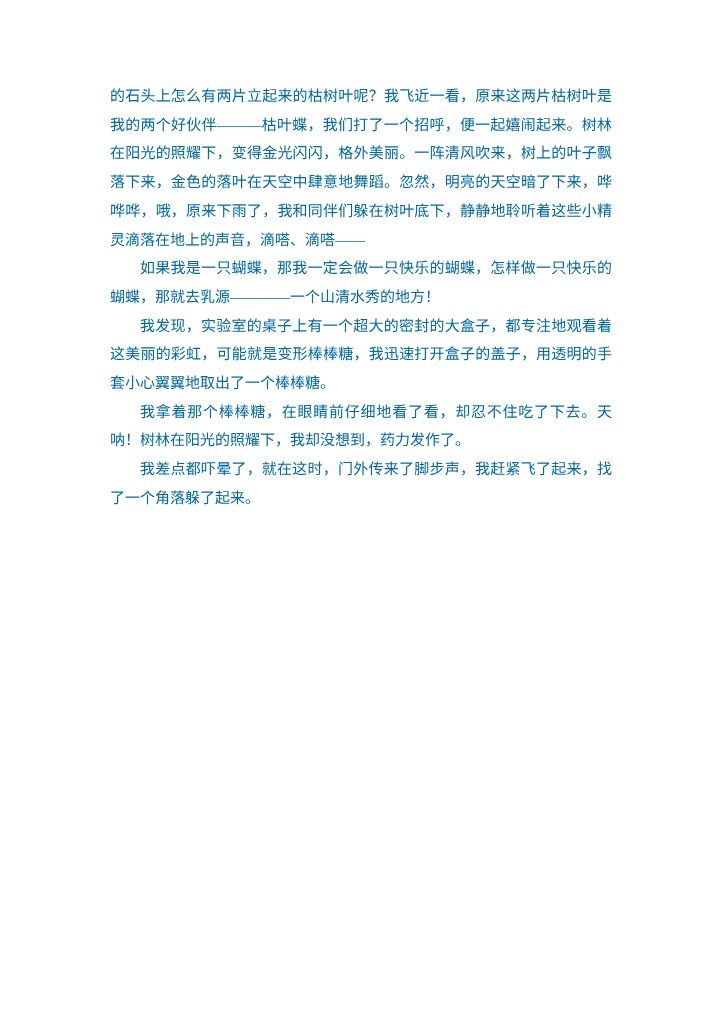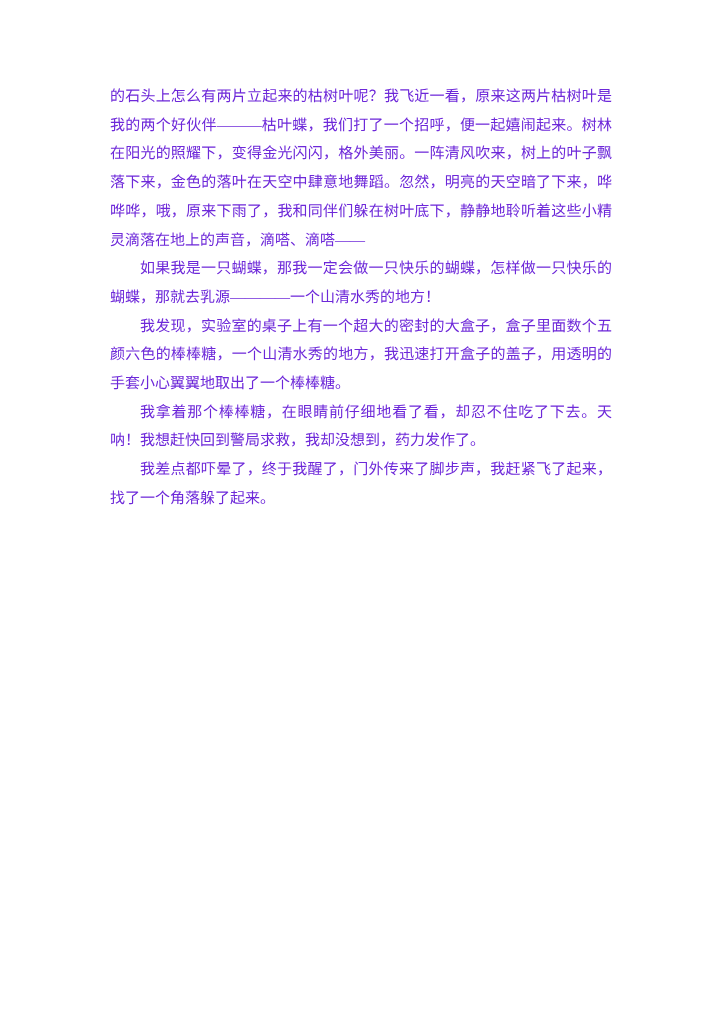--- a/index.html
+++ b/index.html
@@ -21,34 +21,34 @@
     top: 82px;
     left: 110px;
     width: 502px;
   }
   .content p {
     margin: 0;
     padding: 0;
     font-family: "Liberation Serif", "DejaVu Serif", serif;
     font-size: 15px;
     line-height: 28.7px;
-    color: #6d28d9;
+    color: #0369a1;
     text-align: justify;
     text-justify: inter-ideograph;
     word-break: break-all;
     overflow-wrap: break-word;
   }
   .content p.indent {
     text-indent: 2em;
   }
 </style>
 </head>
 <body>
 
 <div class="page">
   <div class="content">
     <p>的石头上怎么有两片立起来的枯树叶呢？我飞近一看，原来这两片枯树叶是我的两个好伙伴———枯叶蝶，我们打了一个招呼，便一起嬉闹起来。树林在阳光的照耀下，变得金光闪闪，格外美丽。一阵清风吹来，树上的叶子飘落下来，金色的落叶在天空中肆意地舞蹈。忽然，明亮的天空暗了下来，哗哗哗，哦，原来下雨了，我和同伴们躲在树叶底下，静静地聆听着这些小精灵滴落在地上的声音，滴嗒、滴嗒——</p>
     <p class="indent">如果我是一只蝴蝶，那我一定会做一只快乐的蝴蝶，怎样做一只快乐的蝴蝶，那就去乳源————一个山清水秀的地方！</p>
-    <p class="indent">我发现，实验室的桌子上有一个超大的密封的大盒子，盒子里面数个五颜六色的棒棒糖，一个山清水秀的地方，我迅速打开盒子的盖子，用透明的手套小心翼翼地取出了一个棒棒糖。</p>
-    <p class="indent">我拿着那个棒棒糖，在眼睛前仔细地看了看，却忍不住吃了下去。天呐！我想赶快回到警局求救，我却没想到，药力发作了。</p>
-    <p class="indent">我差点都吓晕了，终于我醒了，门外传来了脚步声，我赶紧飞了起来，找了一个角落躲了起来。</p>
+    <p class="indent">我发现，实验室的桌子上有一个超大的密封的大盒子，都专注地观看着这美丽的彩虹，可能就是变形棒棒糖，我迅速打开盒子的盖子，用透明的手套小心翼翼地取出了一个棒棒糖。</p>
+    <p class="indent">我拿着那个棒棒糖，在眼睛前仔细地看了看，却忍不住吃了下去。天呐！树林在阳光的照耀下，我却没想到，药力发作了。</p>
+    <p class="indent">我差点都吓晕了，就在这时，门外传来了脚步声，我赶紧飞了起来，找了一个角落躲了起来。</p>
   </div>
 </div>
 
 </body></html>

